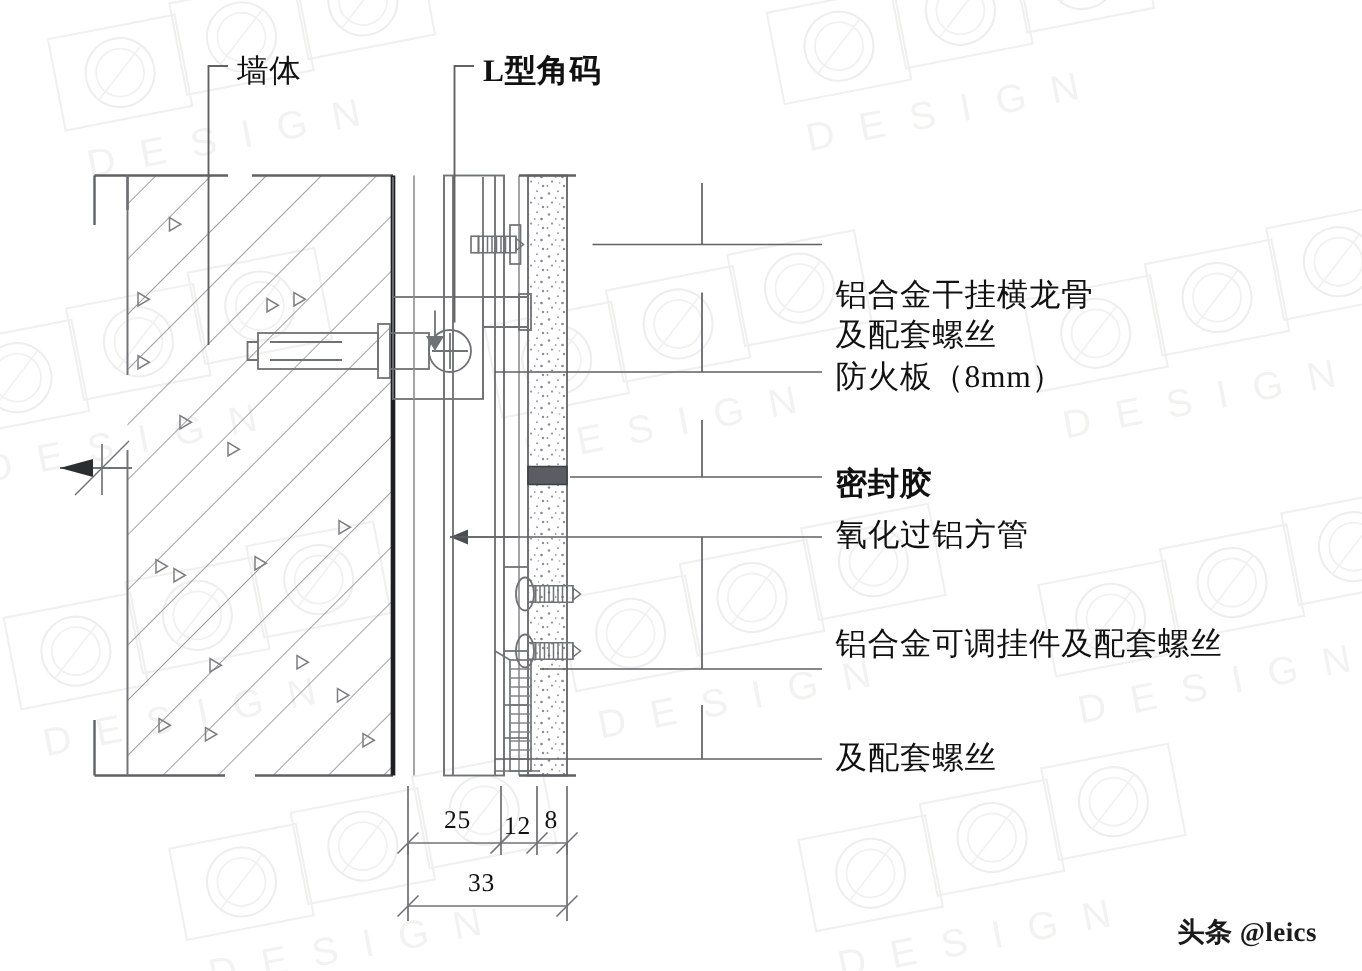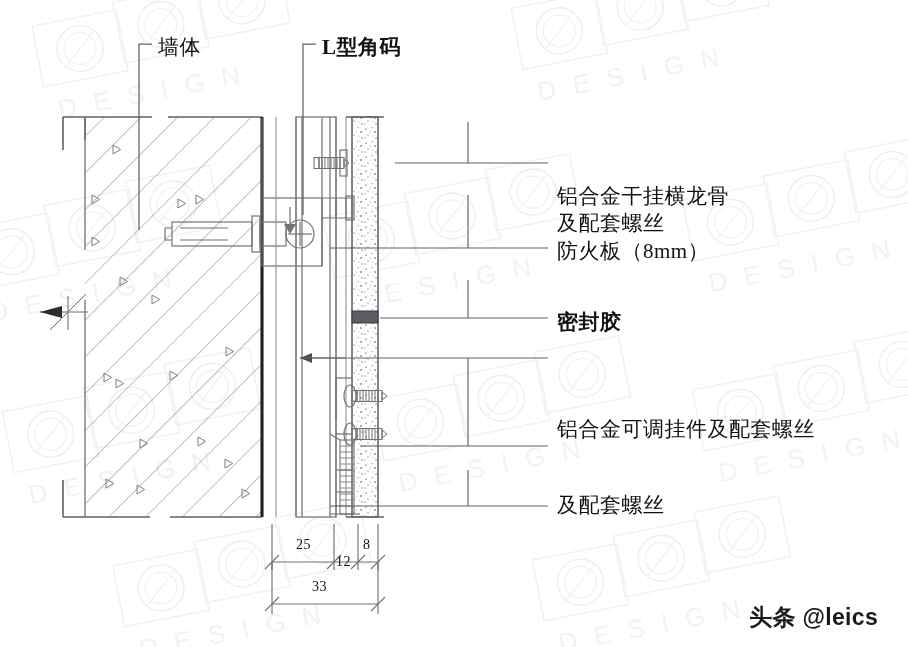--- a/index.html
+++ b/index.html
@@ -12,25 +12,25 @@
   #stage{position:absolute;inset:0;width:896px;height:647px;}
   #stage svg{position:absolute;left:0;top:0;}
   .layer-wm{z-index:1;}
   .layer-draw{z-index:2;}
   .lbl{
     position:absolute;z-index:4;white-space:nowrap;
     font-family:"Liberation Serif","DejaVu Serif",serif;
     color:#111;line-height:1.28;
   }
   .lbl-cn{font-size:21px;letter-spacing:.5px;}
-  .lbl-dim{font-size:14px;letter-spacing:.5px;}
+  .lbl-dim{font-size:17px;letter-spacing:.5px;}
   .credit{
     position:absolute;z-index:6;right:18px;bottom:14px;
-    font-size:23px;font-weight:bold;color:#1b1b1b;
-    font-family:Liberation Sans, sans-serif;
+    font-size:18px;font-weight:bold;color:#1b1b1b;
+    font-family:Liberation Serif, serif;
     letter-spacing:.3px;
   }
 </style>
 </head>
 <body>
 
 <div id="stage">
 
   <svg class="layer-wm" width="908" height="647">
     <defs>
@@ -316,27 +316,28 @@
         <div>铝合金干挂横龙骨</div>
         <div>及配套螺丝</div>
       </div>
       <div class="lbl lbl-cn" style="left: 557px; top: 238px;">
         <div>防火板（8mm）</div>
       </div>
       <div class="lbl lbl-cn" style="left: 557px; top: 309px; font-weight: bold;">
         <div>密封胶</div>
       </div>
       <div class="lbl lbl-cn" style="left: 557px; top: 343px;">
+        <div>氧化过铝方管</div>
       </div>
       <div class="lbl lbl-cn" style="left: 557px; top: 416px;">
         <div>铝合金可调挂件及配套螺丝</div>
       </div>
       <div class="lbl lbl-cn" style="left: 557px; top: 492px;">
         <div>及配套螺丝</div>
       </div>
       <div class="lbl lbl-dim" style="left: 296px; top: 536px;">25</div>
-      <div class="lbl lbl-dim" style="left: 336px; top: 553px;">12</div>
+      <div class="lbl lbl-dim" style="left: 336px; top: 540px;">12</div>
       <div class="lbl lbl-dim" style="left: 363px; top: 536px;">8</div>
       <div class="lbl lbl-dim" style="left: 312px; top: 578px;">33</div>
     </div>
 
   <div class="credit">头条 @leics</div>
 </div>
 
 </body></html>

